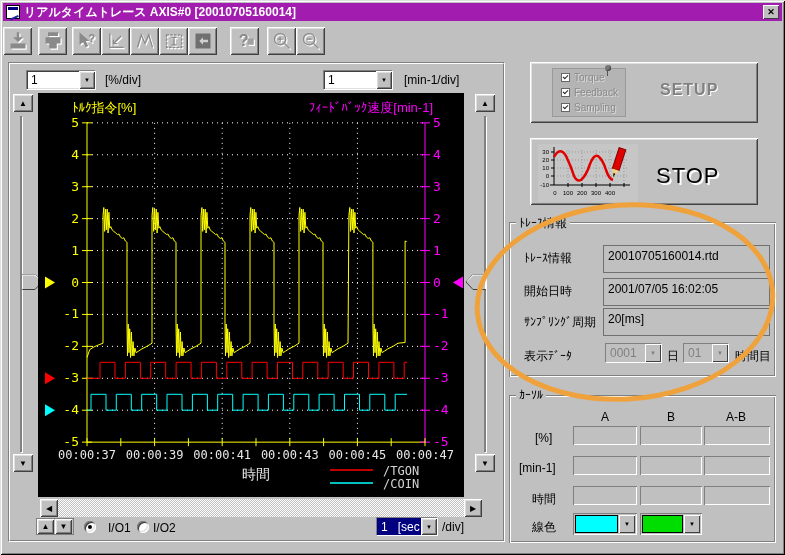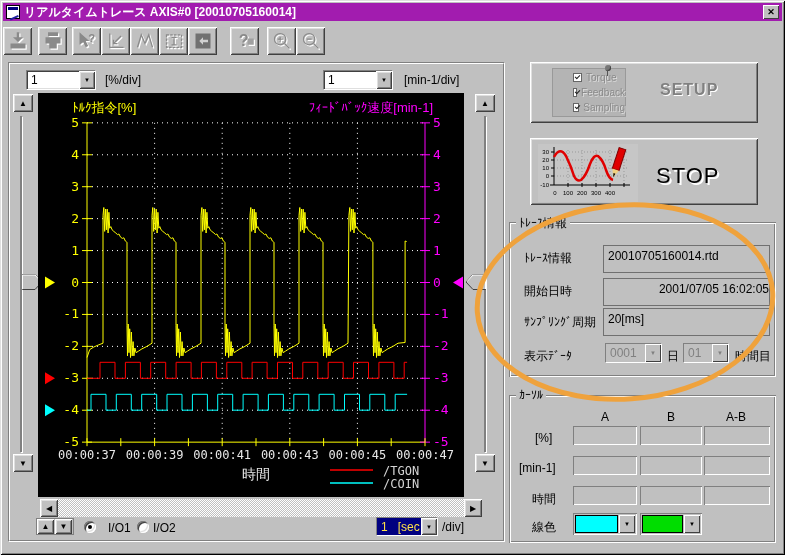--- a/index.html
+++ b/index.html
@@ -51,21 +51,21 @@
   .dd-disabled .arrow{width:16px;background:#c0c0c0;box-shadow:inset 1px 1px 0 #fff, inset -1px -1px 0 #404040;
     display:flex;align-items:center;justify-content:center;font-size:6px;color:#808080;}
   .cur-box{position:absolute;height:19px;background:#c0c0c0;
     box-shadow:inset 1px 1px 0 #808080, inset -1px -1px 0 #fff;}
   .cur-head{position:absolute;font-size:12px;color:#000;}
   .color-dd{position:absolute;height:22px;background:#c0c0c0;box-shadow:inset 1px 1px 0 #808080, inset -1px -1px 0 #fff;display:flex;padding:2px;box-sizing:border-box;}
   .color-dd .swatch{flex:1;border:1px solid #000;}
   .color-dd .arrow{width:16px;margin-left:1px;background:#c0c0c0;box-shadow:inset 1px 1px 0 #fff, inset -1px -1px 0 #404040;
     display:flex;align-items:center;justify-content:center;font-size:6px;color:#000;}
   .setup-icon{position:absolute;left:22px;top:6px;width:74px;height:49px;background:#b4b4b4;border:1px solid #999;box-sizing:border-box;}
-  .setup-icon .row{display:flex;align-items:center;height:13px;margin:2px 0 0 20px;}
+  .setup-icon .row{display:flex;align-items:center;height:13px;margin:2px 0 0 8px;}
   .setup-icon .cb{width:9px;height:9px;background:#fff;border:1px solid #666;margin-right:4px;position:relative;box-sizing:border-box;}
   .setup-icon .cb::after{content:"";position:absolute;left:1px;top:1px;width:4px;height:2px;border-left:1.5px solid #222;border-bottom:1.5px solid #222;transform:rotate(-45deg);}
   .setup-icon .cbl{font-size:10px;color:#8a8a8a;text-shadow:1px 1px 0 #ddd;}
   .pin{position:absolute;left:52px;top:-4px;width:6px;height:6px;border-radius:50%;background:#777;box-shadow:inset -1px -1px 0 #444;}
   .pin::after{content:"";position:absolute;left:2px;top:5px;width:1px;height:6px;background:#555;}
   .ann{position:absolute;left:0;top:0;pointer-events:none;}
 </style>
 </head>
 <body>
 
@@ -319,21 +319,21 @@
   <div style="position:absolute;left:36px;top:518px;width:38px;height:17px;border:1px solid #808080;box-sizing:border-box;"></div>
   <div class="sbtn" style="left:37px;top:519px;width:17px;height:15px;">▲</div>
   <div class="sbtn" style="left:55px;top:519px;width:17px;height:15px;">▼</div>
   <div class="radio" style="left:84px;top:521px;">
       <div class="dot"></div>
     </div>
   <div class="lbl" style="left:108px;top:521px;">I/O1</div>
   <div class="radio" style="left:137px;top:521px;"></div>
   <div class="lbl" style="left:153px;top:521px;">I/O2</div>
   <div class="combo" style="left:376px;top:517px;width:62px;height:19px;">
-    <div class="val" style="background:#000080;color:#fde047;">1   [sec</div>
+    <div class="val" style="background:#000080;color:#ffffff;">1   [sec</div>
     <div class="arrow">▼</div>
   </div>
   <div class="lbl" style="left:442px;top:520px;">/div]</div>
 
   <div class="big-btn" style="top:62px;height:61px;">
     <div class="setup-icon">
       <div class="pin"></div>
       <div class="row">
           <div class="cb"></div>
           <div class="cbl">Torque</div>
@@ -385,21 +385,21 @@
         </g>
     </svg>
     <div class="stop-text">STOP</div>
   </div>
 
   <div class="groupbox" style="top:222px;height:155px;">
     <div class="group-label">ﾄﾚｰｽ情報</div>
     <div class="flabel" style="top:28px;">ﾄﾚｰｽ情報</div>
     <div class="field-box" style="top:23px;">20010705160014.rtd</div>
     <div class="flabel" style="top:61px;">開始日時</div>
-    <div class="field-box" style="top:56px;text-align:right;">2001/07/05 16:02:05</div>
+    <div class="field-box" style="top:56px;">2001/07/05 16:02:05</div>
     <div class="flabel" style="top:92px;">ｻﾝﾌﾟﾘﾝｸﾞ周期</div>
     <div class="field-box" style="top:86px;">20[ms]</div>
     <div class="flabel" style="top:126px;">表示ﾃﾞｰﾀ</div>
     <div class="dd-disabled" style="left:96px;top:121px;width:57px;">
       <div class="val">0001</div>
         <div class="arrow">▼</div>
     </div>
     <div class="flabel" style="left:158px;top:126px;">日</div>
     <div class="dd-disabled" style="left:174px;top:121px;width:46px;">
       <div class="val">01</div>

